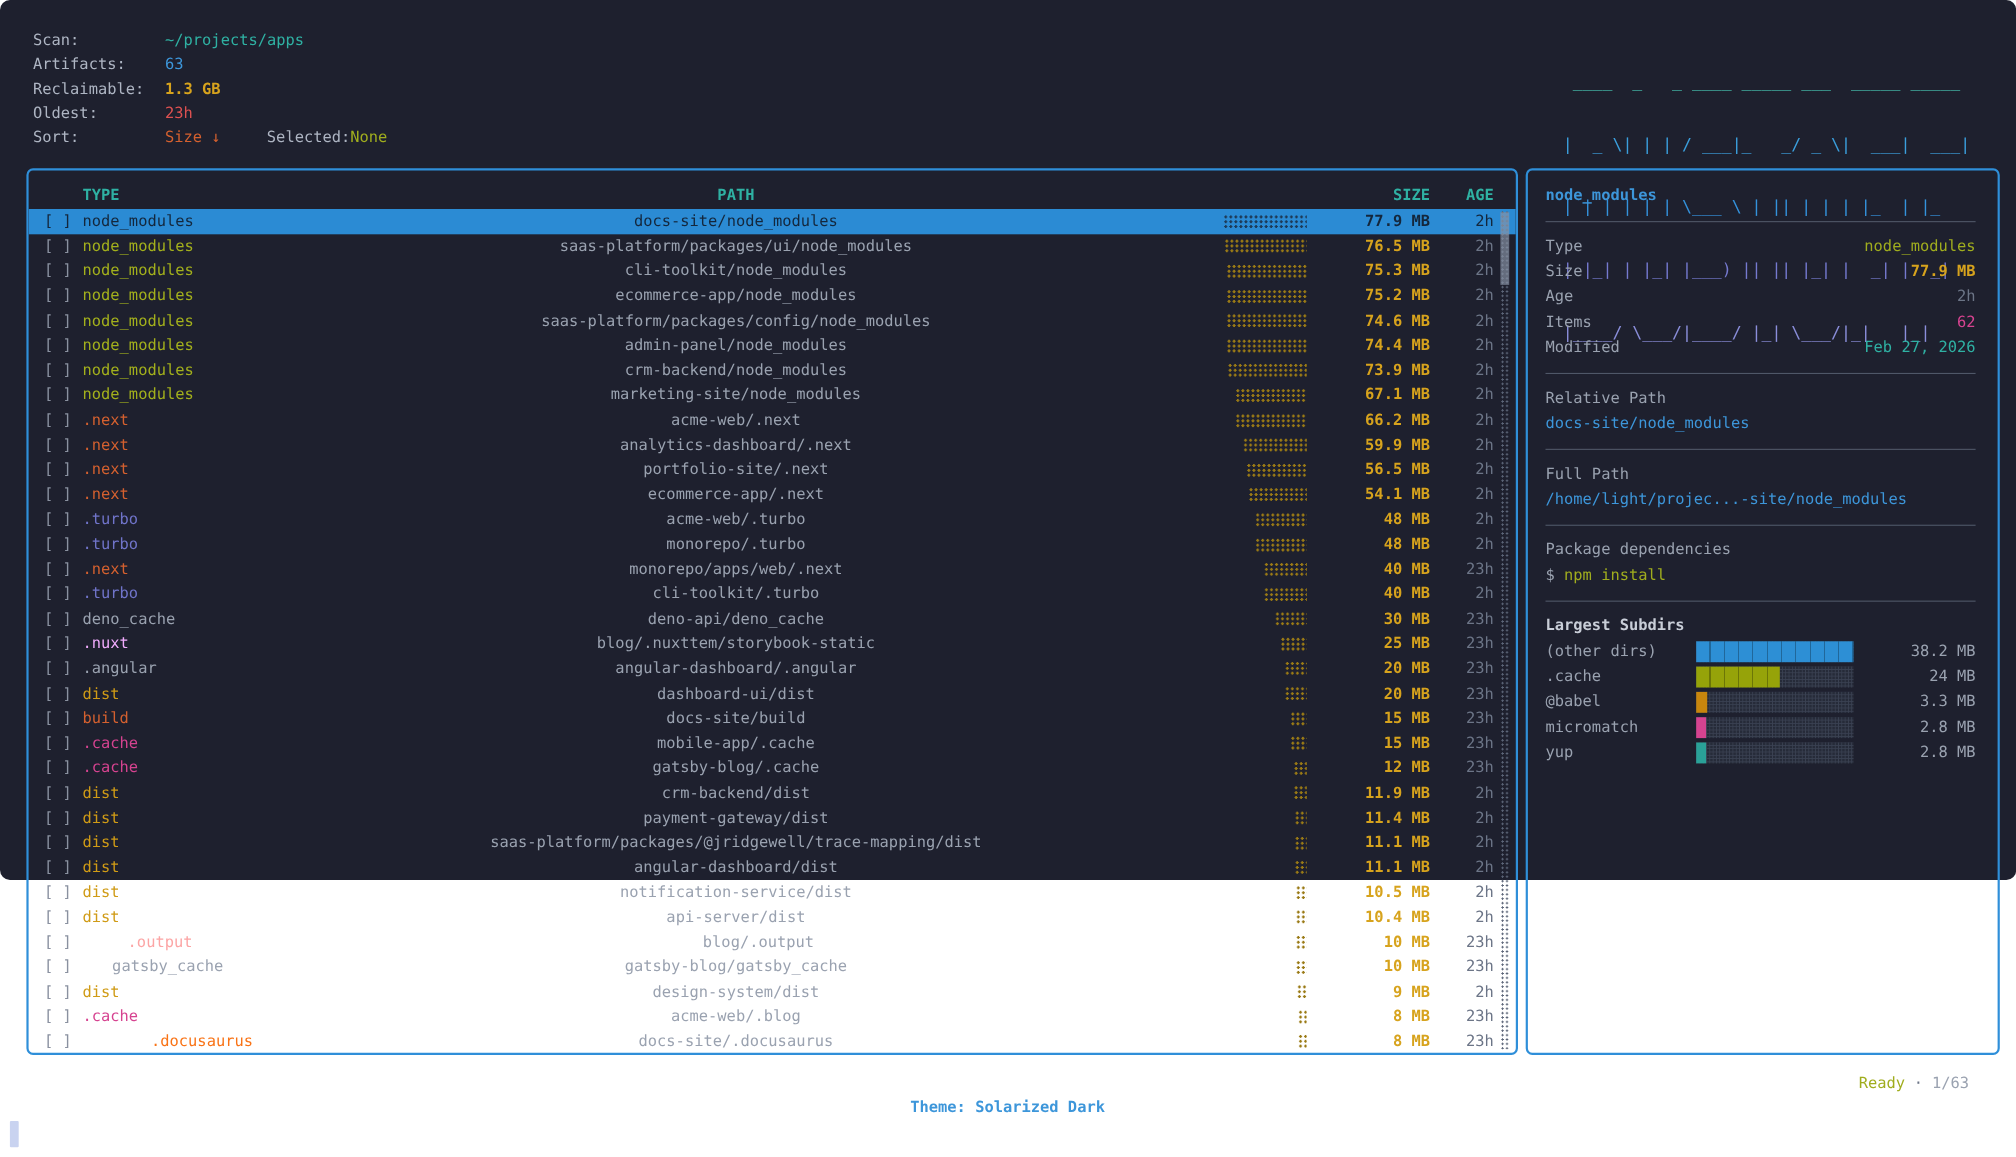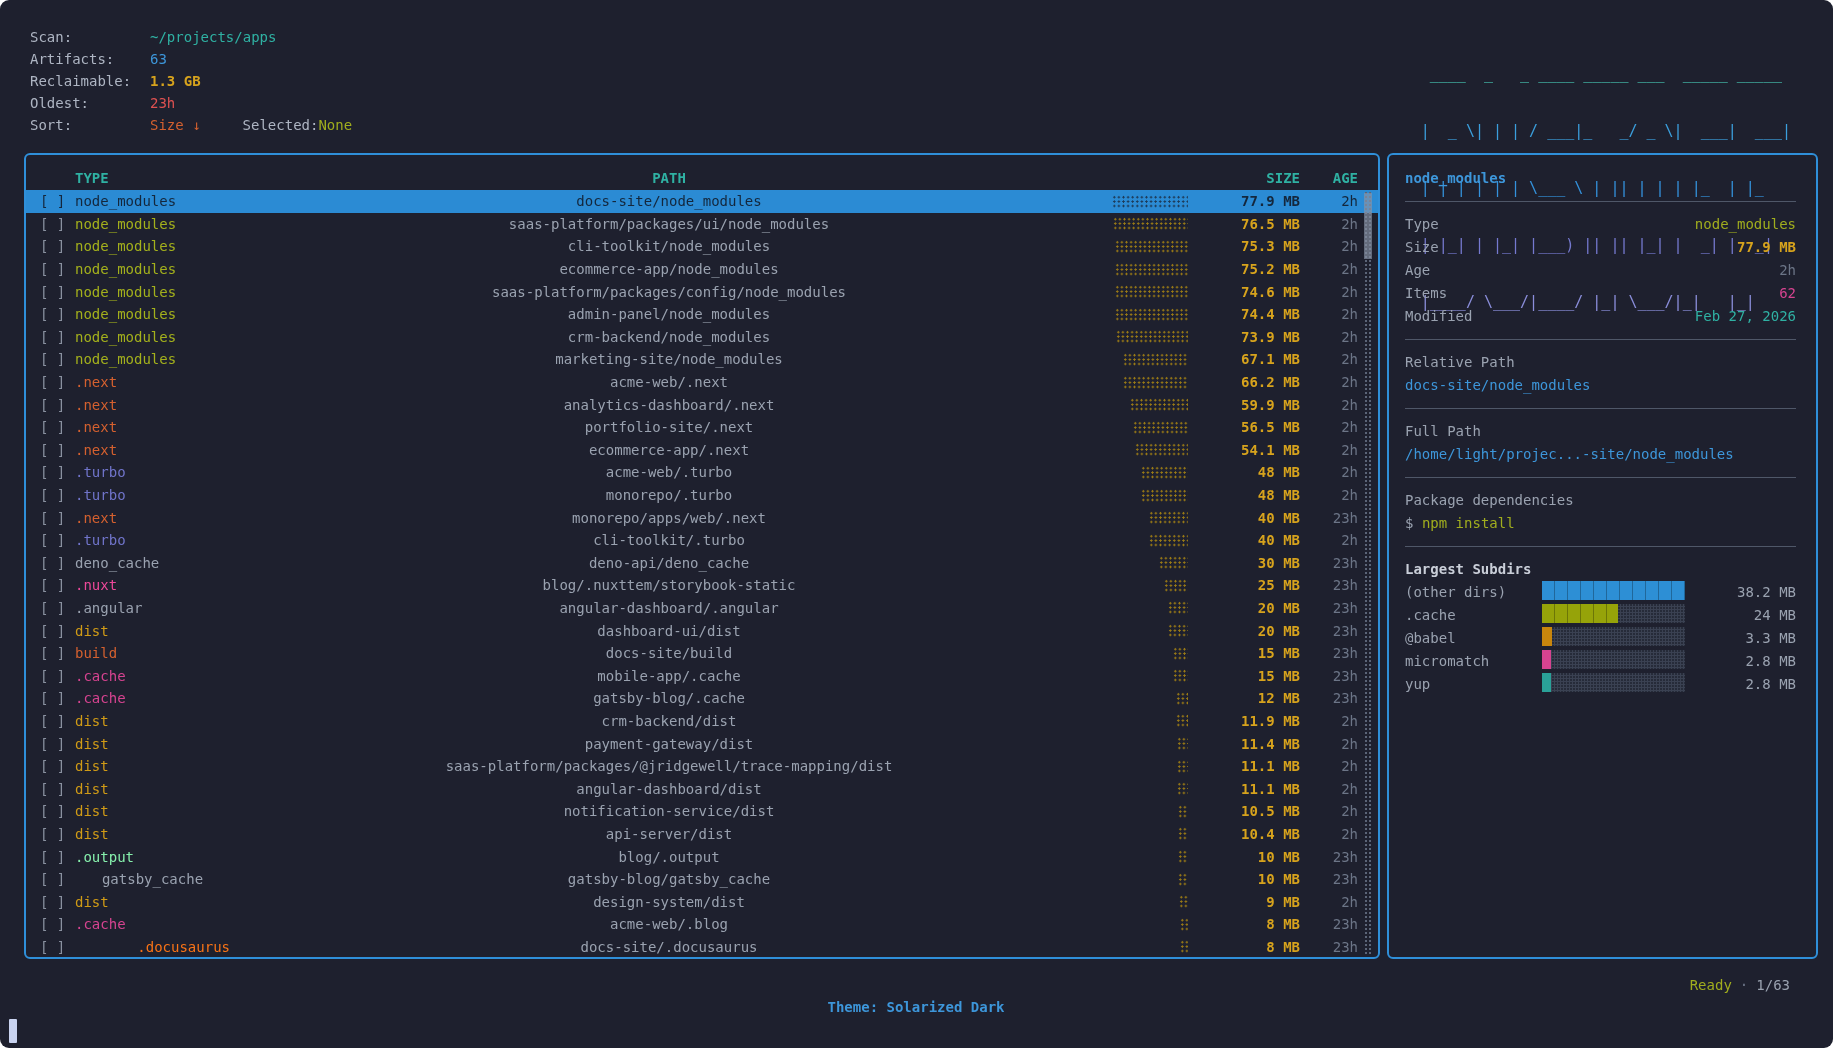--- a/index.html
+++ b/index.html
@@ -5,21 +5,21 @@
   :root{
     --bg:#1e202e; --border:#2f8fd9; --label:#aeb5c3; --path:#9aa2b0; --dim:#6c7587;
     --teal:#2fb1a3; --blue:#3d96da; --gold:#d7a31d; --red:#de5151; --orange:#d4602f;
     --olive:#a0ad1e; --magenta:#d64390; --violet:#7074ca; --heading:#c9ced8;
     --selBg:#2b8bd4; --selText:#14273c; --barDot:#9a7a15; --barDotSel:#1d3a57;
     --scrollDot:#5c6578; --scrollThumb:#8b95a7; --divider:#4f5768;
     --trackBg:#262b39; --trackLine:#3a4152; --cursor:#c9d3f0;
   }
   *{margin:0;padding:0;box-sizing:border-box;}
   body{background:#ffffff;font-family:"DejaVu Sans Mono",monospace;width:1833px;height:1052px;position:relative;overflow:hidden;}
-  .app{position:absolute;left:0;top:0;width:1833px;height:1048px;background:var(--bg);border-radius:9px;}
+  .app{position:absolute;left:0;top:0;width:1833px;height:800px;background:var(--bg);border-radius:9px;}
   
   .scan-info{position:absolute;left:30px;top:26px;font-size:14px;line-height:22px;color:var(--label);}
   .scan-info .lbl{display:inline-block;width:120px;}
   .c-teal{color:var(--teal);} .c-blue{color:var(--blue);} .c-gold{color:var(--gold);}
   .c-red{color:var(--red);} .c-orange{color:var(--orange);} .c-olive{color:var(--olive);} .c-path{color:var(--path);}
   .bold{font-weight:bold;}
   .ml42{margin-left:42px;} .ml17{}
   
   .logo{position:absolute;right:42px;top:27px;font-size:15px;line-height:19px;white-space:pre;text-align:left;}
   .logo div{height:19px;}
@@ -46,21 +46,21 @@
     background-image:radial-gradient(var(--scrollDot) 1px,transparent 1.1px);background-size:4px 4px;}
   .scroll-thumb{position:absolute;left:0;top:2px;width:8px;height:66px;background:var(--scrollThumb);opacity:.65;}
   
   .side-panel{position:absolute;left:1387px;top:153px;width:431px;height:806px;border:2px solid var(--border);border-radius:6px;
     padding:12px 20px 0 16px;font-size:14px;line-height:23px;color:var(--label);overflow:hidden;}
   .sp-title{color:var(--blue);font-weight:bold;}
   .divider{height:23px;position:relative;}
   .divider::after{content:"";position:absolute;left:0;right:0;top:11px;border-top:1px solid var(--divider);}
   .field{display:flex;justify-content:space-between;height:23px;}
   .sp-head{color:var(--heading);font-weight:bold;}
-  .subdir-row{display:flex;align-items:flex-start;height:23px;gap:15px;}
+  .subdir-row{display:flex;align-items:center;height:23px;gap:15px;}
   .subdir-name{flex:none;width:122px;color:var(--path);}
   .subdir-track{flex:none;width:143px;height:19px;background-color:var(--trackBg);
     background-image:linear-gradient(90deg,var(--trackLine) 1px,transparent 1px),linear-gradient(0deg,var(--trackLine) 1px,transparent 1px);
     background-size:3px 3px;position:relative;}
   .subdir-fill{position:absolute;left:0;top:0;height:19px;
     background-image:repeating-linear-gradient(90deg,transparent 0 12px,rgba(0,0,0,.28) 12px 13px);}
   .subdir-size{flex:1;text-align:right;color:var(--path);}
   
   .theme-note{position:absolute;left:916px;top:999px;transform:translateX(-50%);font-size:14px;font-weight:bold;color:var(--blue);}
   .ready-note{position:absolute;right:43px;top:977px;font-size:14px;}
@@ -263,21 +263,21 @@
       <span class="col-type" style="color: rgb(154, 162, 176);">deno_cache</span>
       <span class="col-path">deno-api/deno_cache</span>
       <span class="col-barw">
             <span class="bar" style="width: 29px;"></span>
           </span>
       <span class="col-size">30 MB</span>
       <span class="col-age">23h</span>
     </div>
         <div class="row">
       <span class="col-check">[ ]</span>
-      <span class="col-type" style="color: #ec4899;">.nuxt</span>
+      <span class="col-type" style="color: #f0abfc;">.nuxt</span>
       <span class="col-path">blog/.nuxttem/storybook-static</span>
       <span class="col-barw">
             <span class="bar" style="width: 24px;"></span>
           </span>
       <span class="col-size">25 MB</span>
       <span class="col-age">23h</span>
     </div>
         <div class="row">
       <span class="col-check">[ ]</span>
       <span class="col-type" style="color: rgb(154, 162, 176);">.angular</span>
@@ -383,21 +383,21 @@
       <span class="col-type" style="color: rgb(208, 155, 22);">dist</span>
       <span class="col-path">api-server/dist</span>
       <span class="col-barw">
             <span class="bar" style="width: 10px;"></span>
           </span>
       <span class="col-size">10.4 MB</span>
       <span class="col-age">2h</span>
     </div>
         <div class="row">
       <span class="col-check">[ ]</span>
-      <span class="col-type" style="color: #86efac;">.output</span>
+      <span class="col-type" style="color: #fca5a5; margin-left: 41px;">.output</span>
       <span class="col-path">blog/.output</span>
       <span class="col-barw">
             <span class="bar" style="width: 10px;"></span>
           </span>
       <span class="col-size">10 MB</span>
       <span class="col-age">23h</span>
     </div>
         <div class="row">
       <span class="col-check">[ ]</span>
       <span class="col-type" style="color: rgb(154, 162, 176); text-align: center;">gatsby_cache</span>

